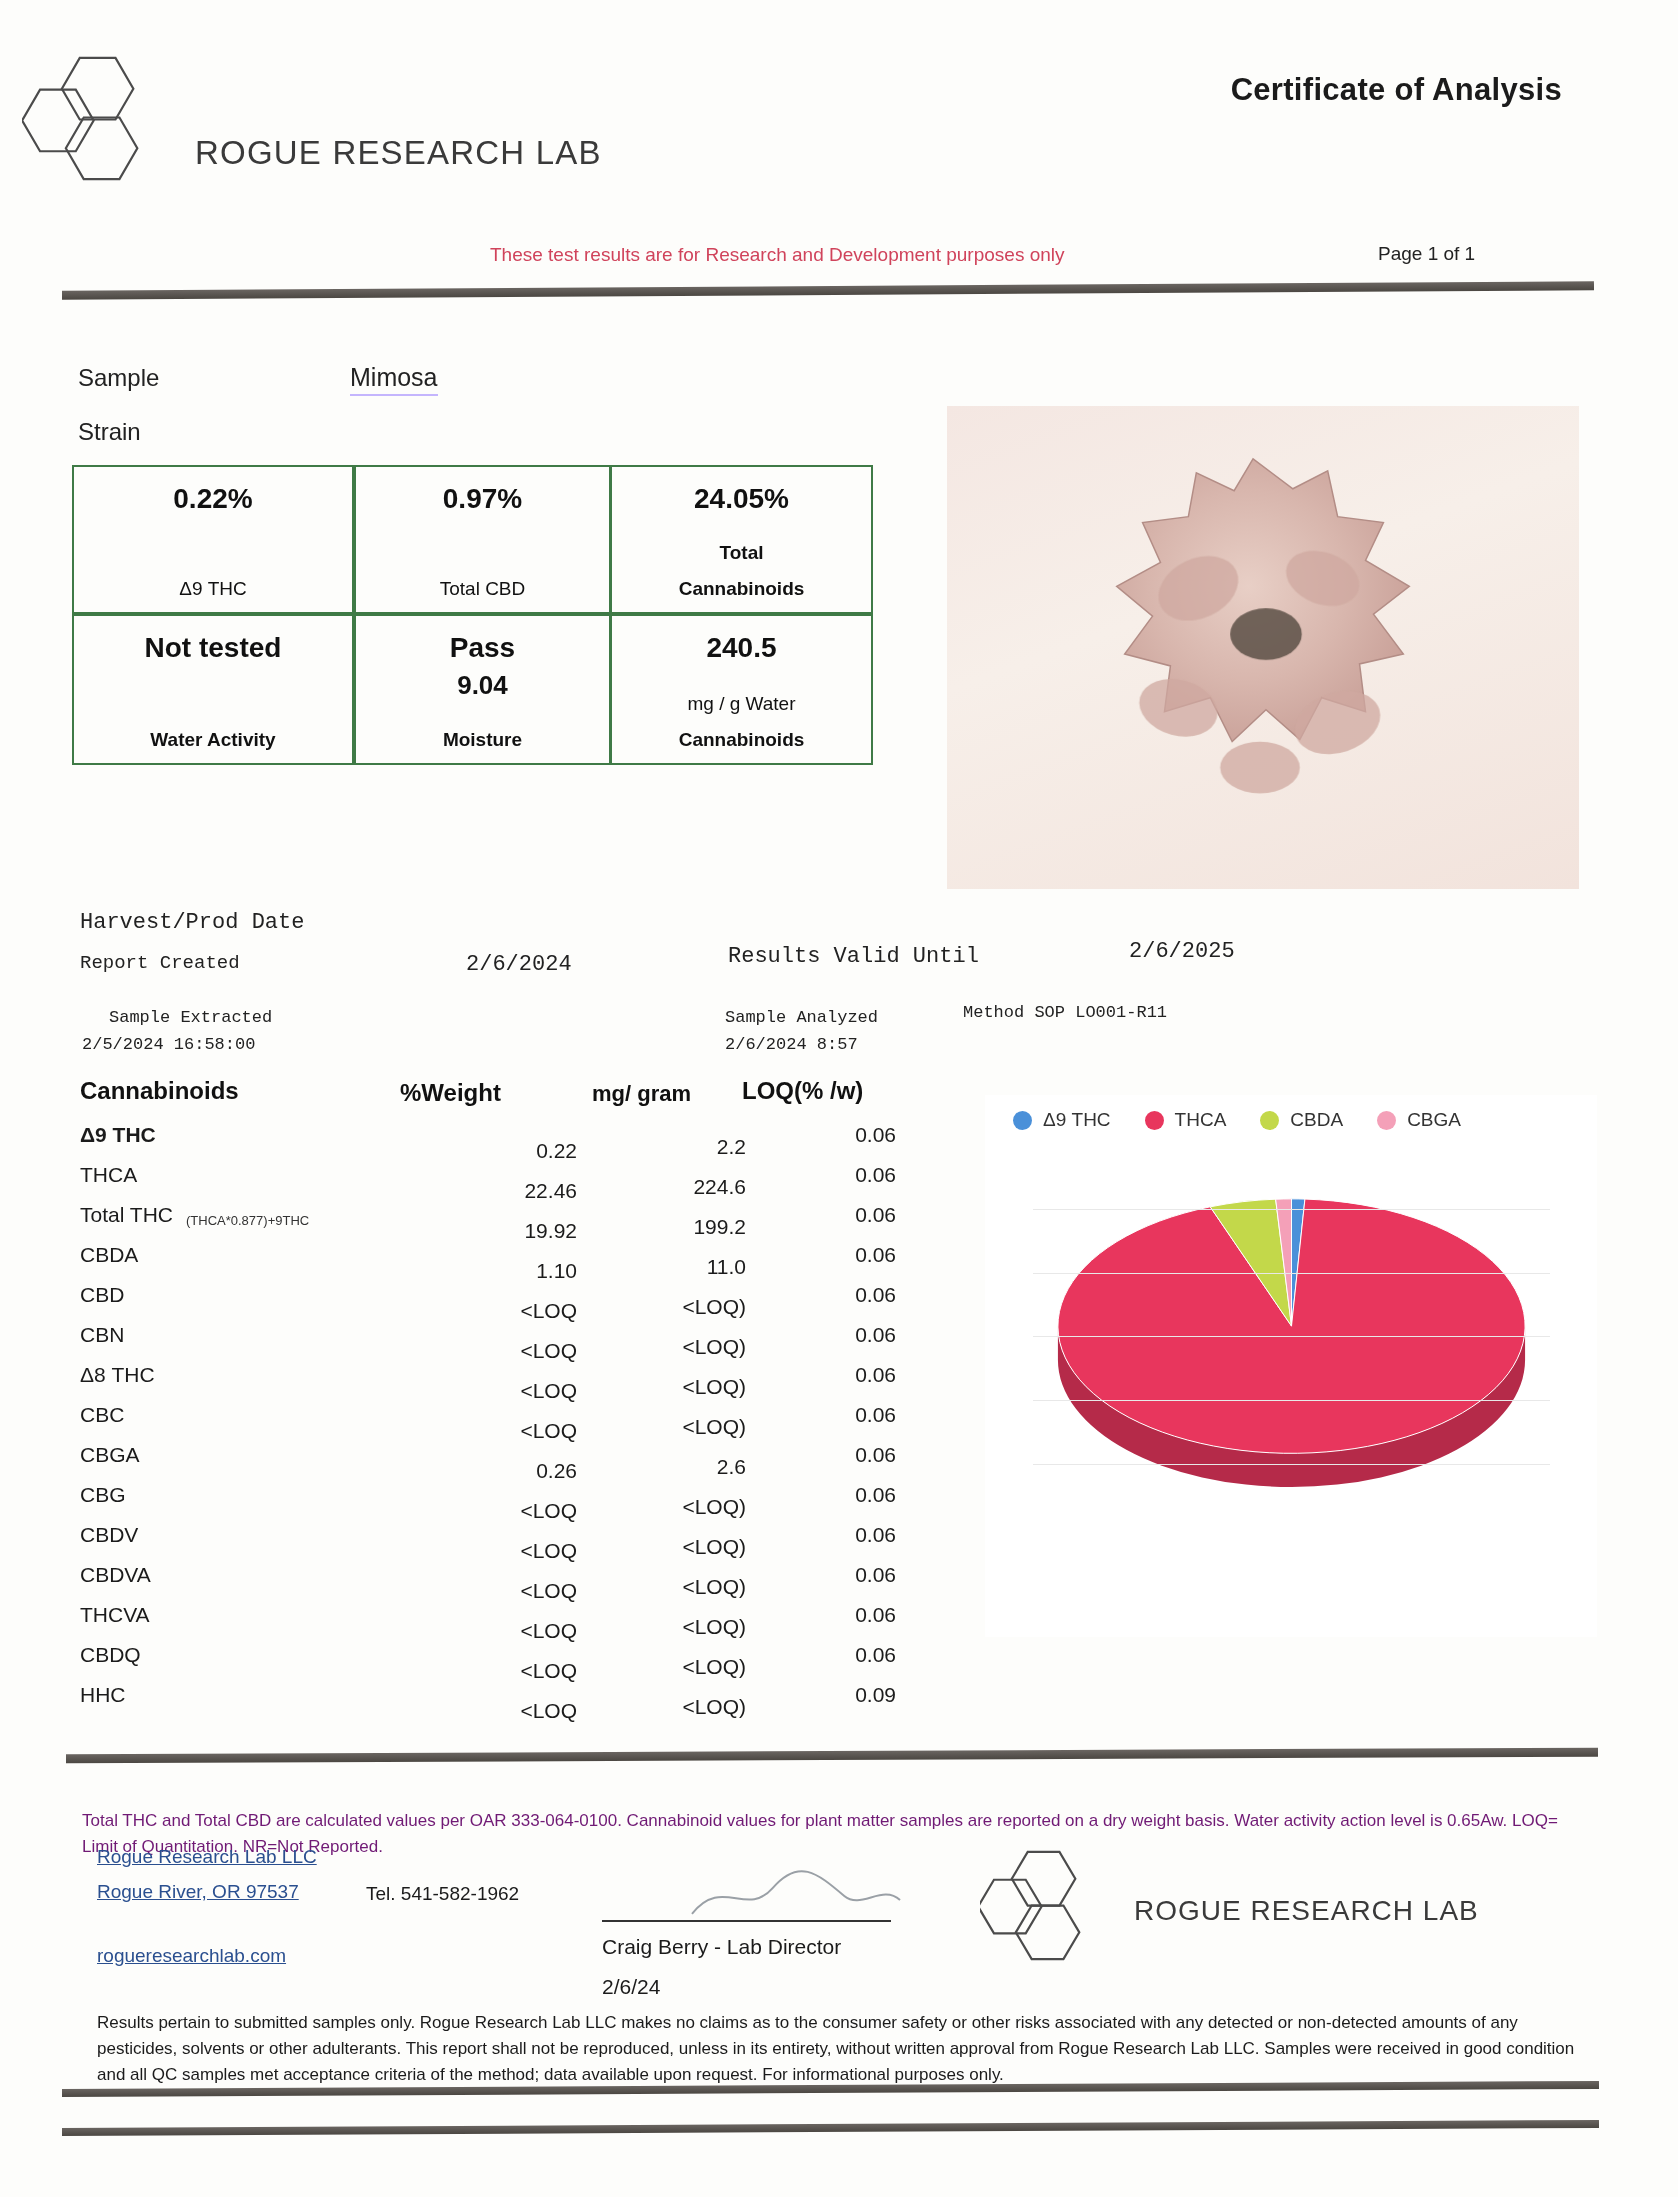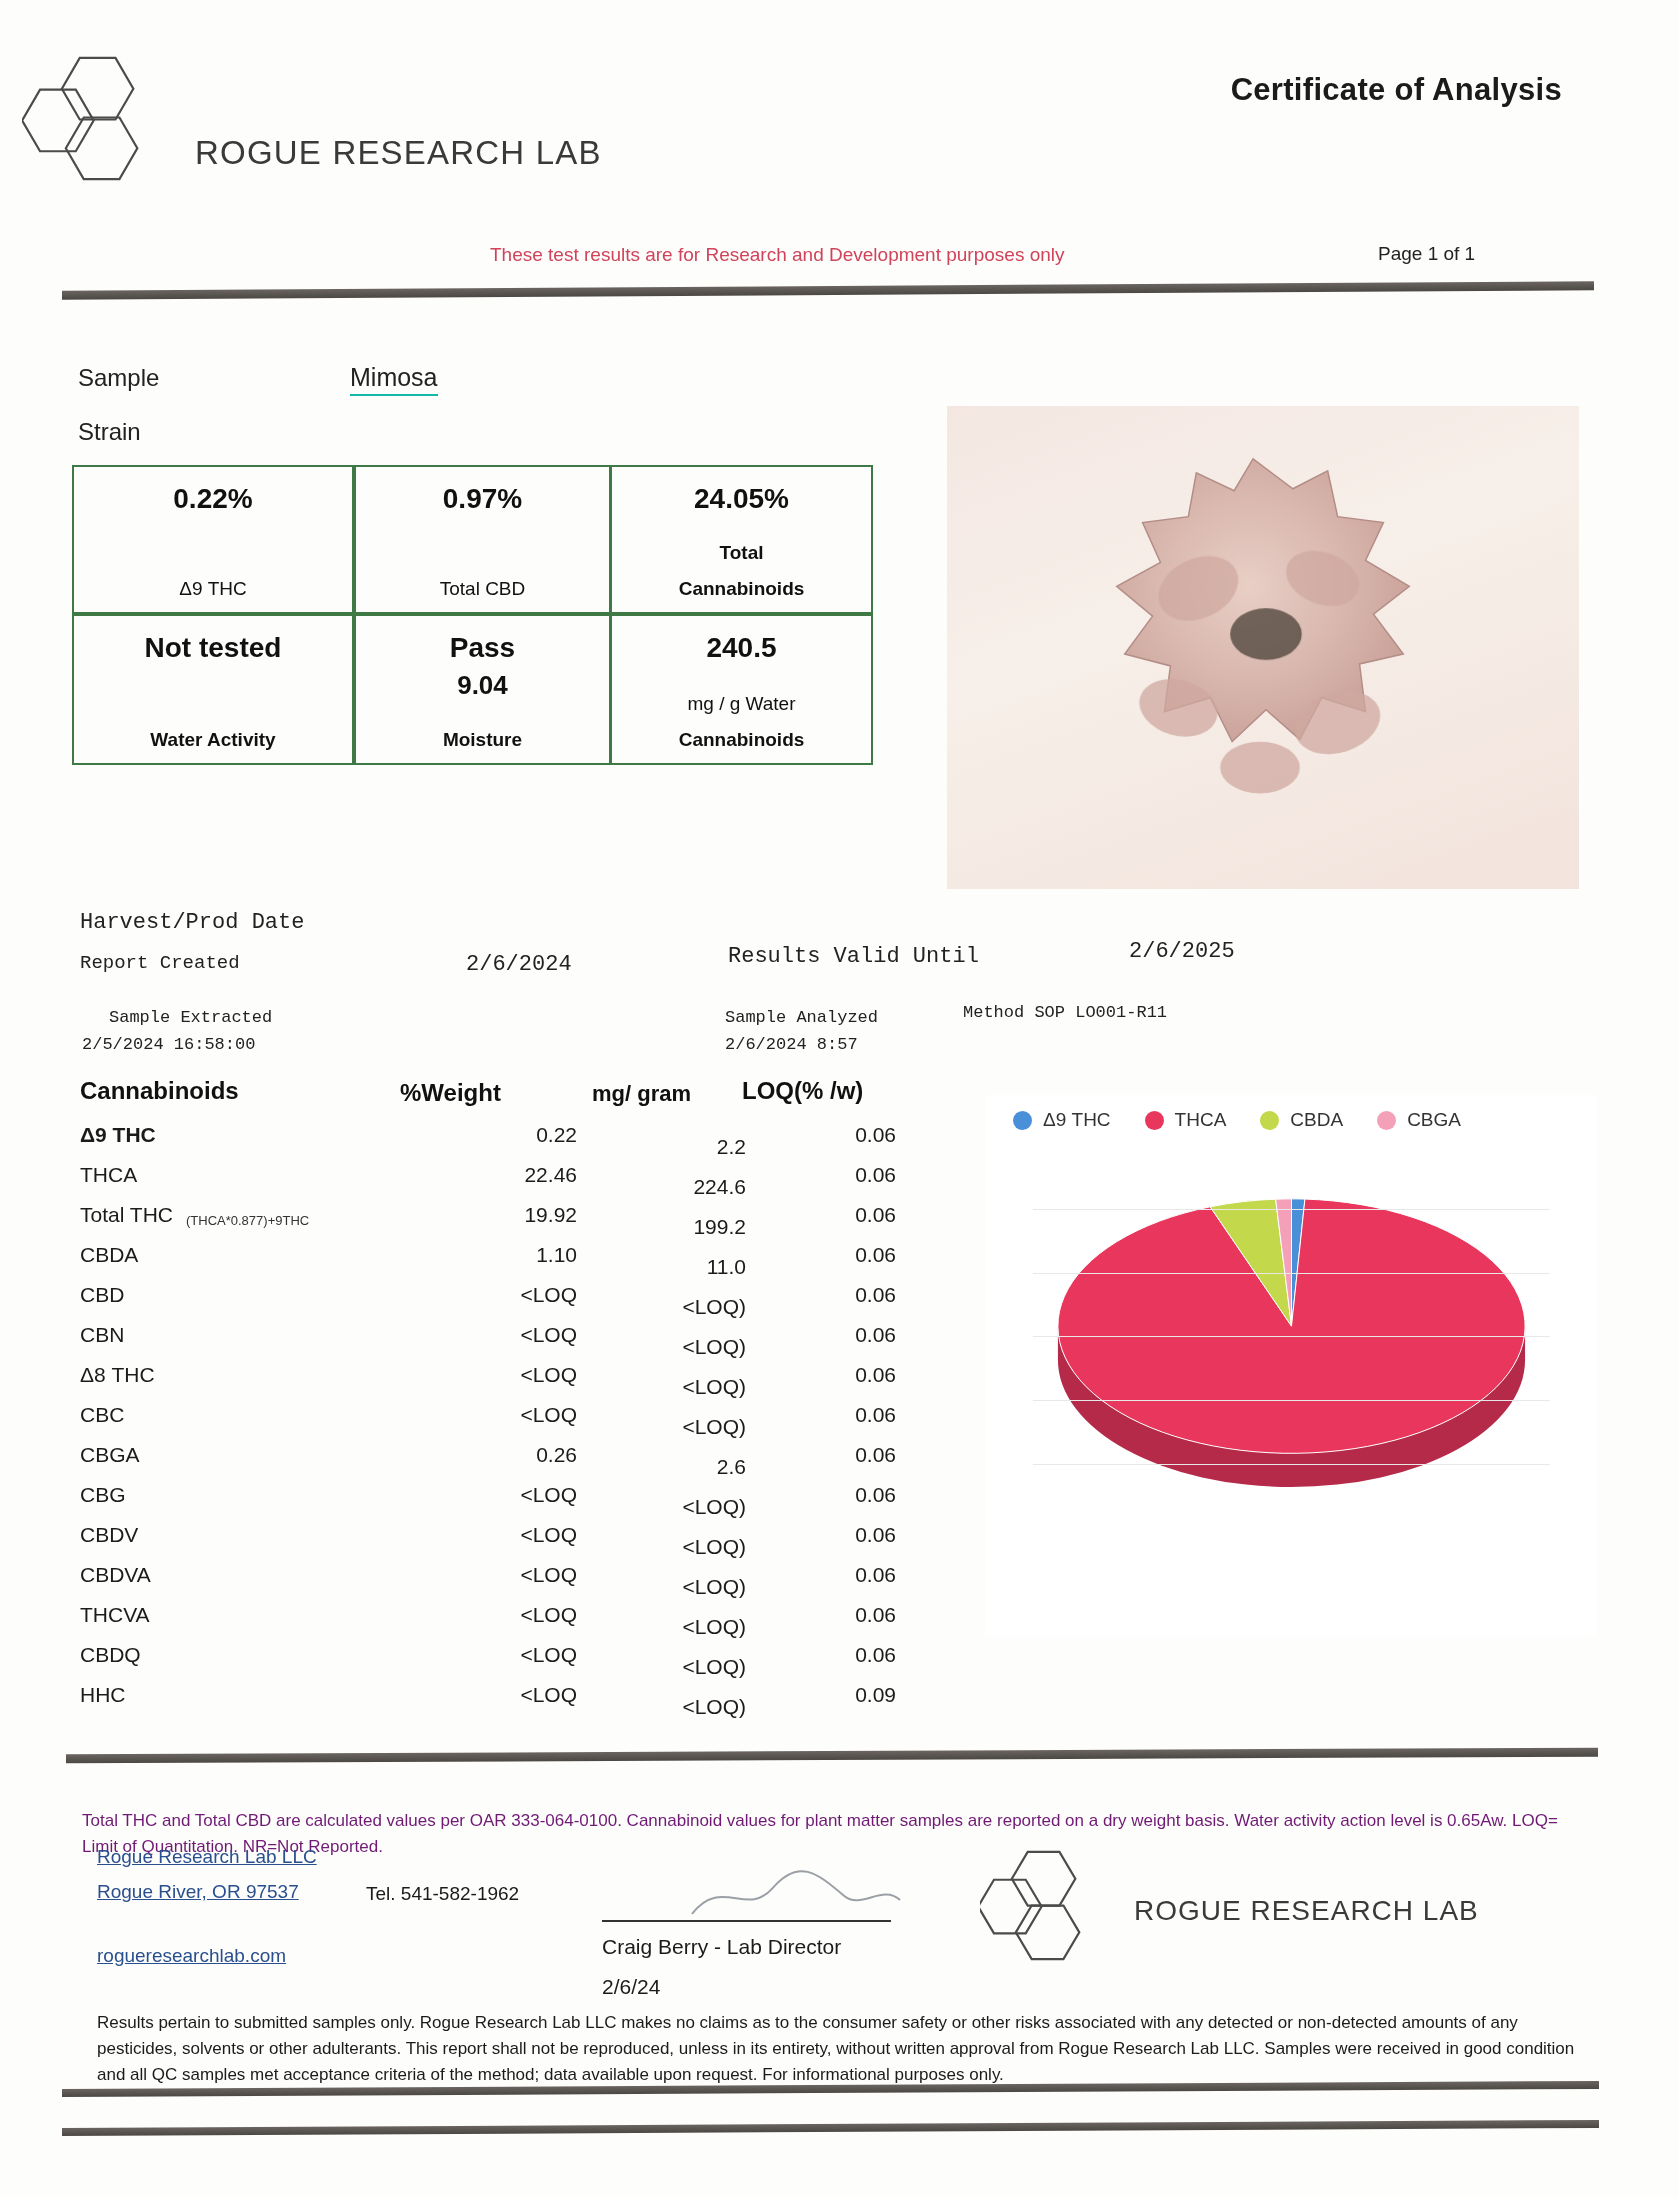--- a/index.html
+++ b/index.html
@@ -108,21 +108,21 @@
     top: 418px;
     font-size: 24px;
     color: #222;
   }
   .sample-value {
     position: absolute;
     left: 350px;
     top: 363px;
     font-size: 25px;
     color: #222;
-    border-bottom: 2px solid #14b8a6;
+    border-bottom: 2px solid #c4b5fd;
     padding-bottom: 2px;
   }
   
   .summary {
     position: absolute;
     left: 72px;
     top: 465px;
     width: 821px;
     height: 303px;
   }
@@ -211,21 +211,21 @@
   .chead .h-loq  { position: absolute; left: 662px; top: 0; }
   .crow {
     position: relative;
     height: 40px;
     font-size: 21px;
     color: #1b1b1b;
   }
   .crow .c-name { position: absolute; left: 0; top: 4px; }
   .crow .c-name.b { font-weight: bold; }
   .crow .c-sub   { font-size: 13px; color: #333; }
-  .crow .c-w   { position: absolute; left: 388px; top: 4px; width: 109px; text-align: right; }
+  .crow .c-w   { position: absolute; left: 388px; top: 20px; width: 109px; text-align: right; }
   .crow .c-mg  { position: absolute; left: 557px; top: 16px; width: 109px; text-align: right; }
   .crow .c-loq { position: absolute; left: 726px; top: 4px; width: 90px; text-align: right; }
   
   .chart-panel {
     position: absolute;
     left: 985px;
     top: 1095px;
     width: 612px;
     height: 542px;
     background: #ffffff;

